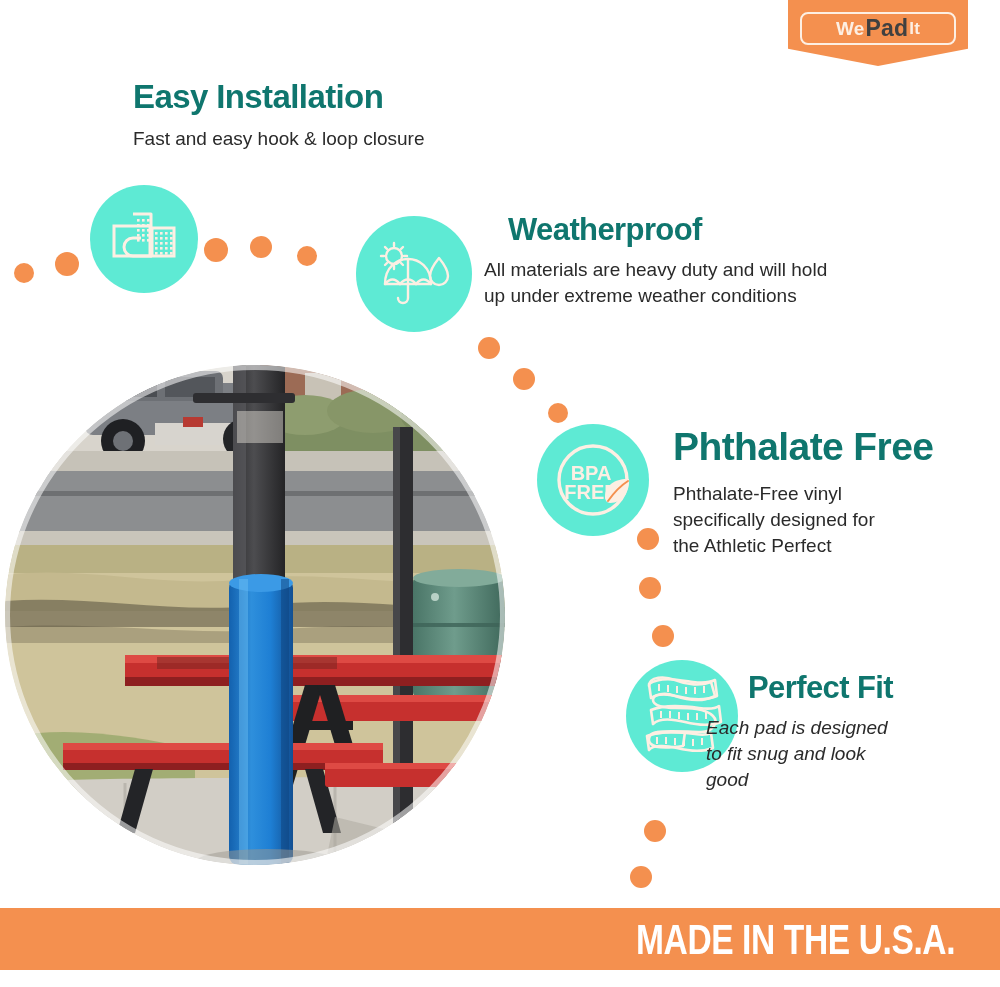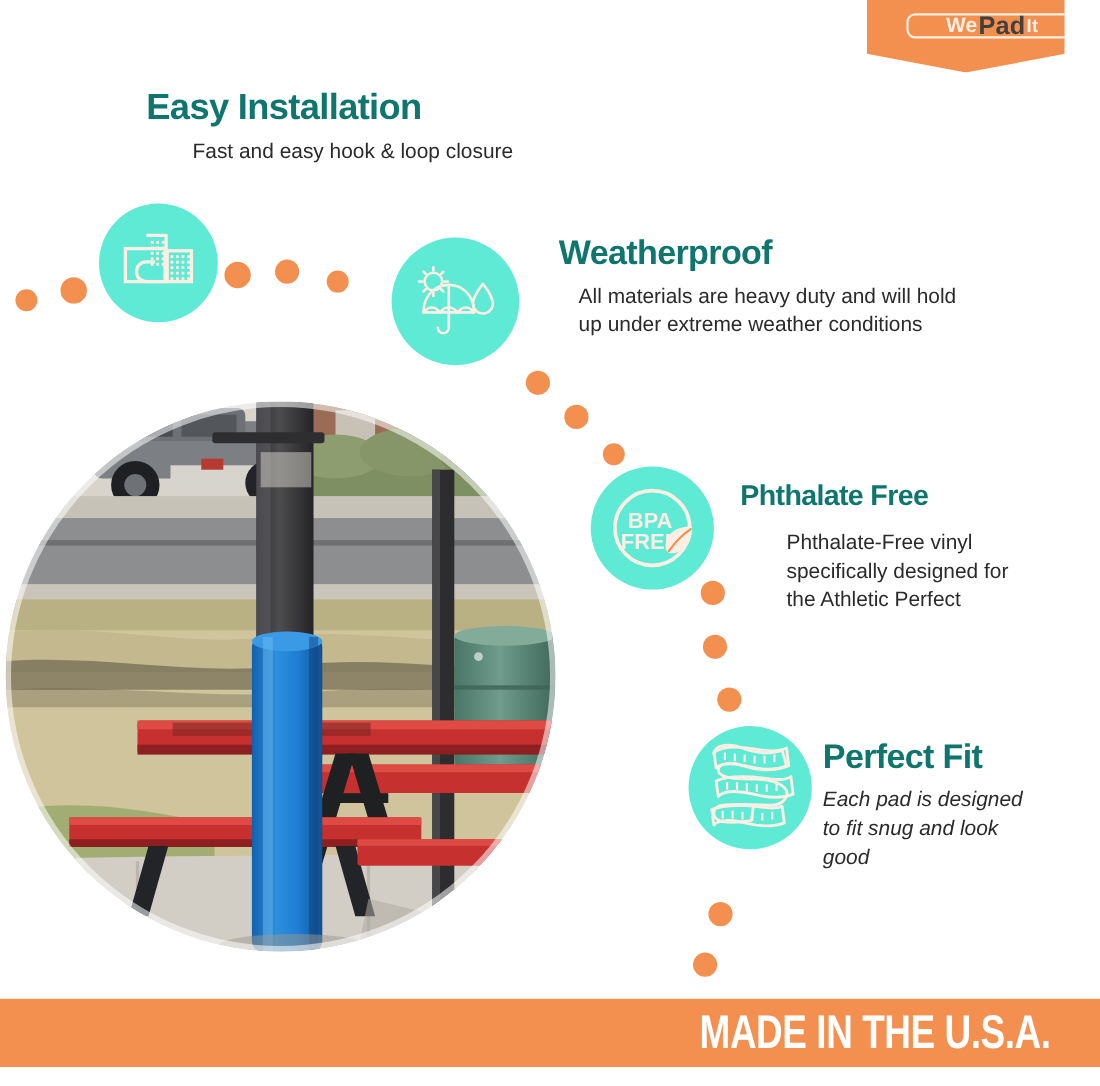--- a/index.html
+++ b/index.html
@@ -12,25 +12,24 @@
   .page { position: relative; width: 1000px; height: 987px; background:#fff; }
 
   
   .logo-badge {
     position: absolute; left: 788px; top: 0px; width: 180px; height: 66px;
     background: #F4904F;
     -webkit-clip-path: polygon(0 0, 100% 0, 100% 74%, 50% 100%, 0 74%);
     clip-path: polygon(0 0, 100% 0, 100% 74%, 50% 100%, 0 74%);
   }
   .logo-inner {
-    position: absolute; left: 12px; top: 12px; width: 156px; height: 23px;
+    position: absolute; left: 12px; top: 12px; width: 156px; height: 33px;
     border: 2.5px solid #FDEFE3; border-radius: 8px;
     display: flex; align-items: center; justify-content: center;
     letter-spacing: .2px;
-    margin-left: 24px;
   }
   .logo-we, .logo-it { color:#FDEFE3; font-size: 19px; font-weight: 700; }
   .logo-pad { color:#404040; font-size: 23px; font-weight: 800; margin:0 1px; }
   .logo-it { font-size: 17px; }
 
   
   .dot { position: absolute; border-radius: 50%; background: #F4904F; }
 
   
   .icon-circle {
@@ -38,21 +37,21 @@
     display:flex; align-items:center; justify-content:center;
   }
 
   
   .feature-title {
     position: absolute; color: #0f766e; font-weight: 700;
     letter-spacing: -0.6px; line-height: 1.05;
   }
   .feature-desc {
     position: absolute; color: #2a2a2a; line-height: 1.36;
-    font-weight: 400; white-space: pre-line; margin-left: 42px;
+    font-weight: 400; white-space: pre-line;
   }
 
   
   .photo-wrap {
     position: absolute; left: 5px; top: 365px; width: 500px; height: 500px;
     border-radius: 50%; overflow: hidden;
   }
   .photo-svg { display:block; width:500px; height:500px; }
 
   
@@ -179,21 +178,21 @@
       <circle cx="46" cy="46" r="34" fill="none" stroke="#FDEFE3" stroke-width="3.4"></circle>
       <text x="44" y="46" text-anchor="middle" fill="#FDEFE3" font-family="Liberation Sans, sans-serif" font-size="20" font-weight="800">BPA</text>
       <text x="44" y="65" text-anchor="middle" fill="#FDEFE3" font-family="Liberation Sans, sans-serif" font-size="20" font-weight="800">FREE</text>
 
       <path d="M58 63 C58 50 70 44 82 45 C83 57 76 69 63 69 C60 69 58 66 58 63 Z" fill="#FDEFE3"></path>
       <path d="M61 67 C66 60 73 52 81 47" stroke="#F4904F" stroke-width="2" fill="none" stroke-linecap="round"></path>
     </svg>
   </div>
   <div class="dot" style="left:637px; top:528px; width:22px; height:22px;"></div>
 
-  <div class="feature-title" style="left:673px; top:437px; font-size:26px;">Phthalate Free</div>
+  <div class="feature-title" style="left:673px; top:427px; font-size:39px;">Phthalate Free</div>
   <div class="feature-desc" style="left:673px; top:481px; font-size:19px;">Phthalate-Free vinyl
 specifically designed for
 the Athletic Perfect</div>
 
   <div class="dot" style="left:639px; top:577px; width:22px; height:22px;"></div>
   <div class="dot" style="left:652px; top:625px; width:22px; height:22px;"></div>
 
   <div class="icon-circle" style="left:626px; top:660px; width:112px; height:112px;">
     <svg width="86" height="92" viewBox="0 0 86 92" fill="none" stroke="#FDEFE3" stroke-width="2.6" stroke-linejoin="round">
 

